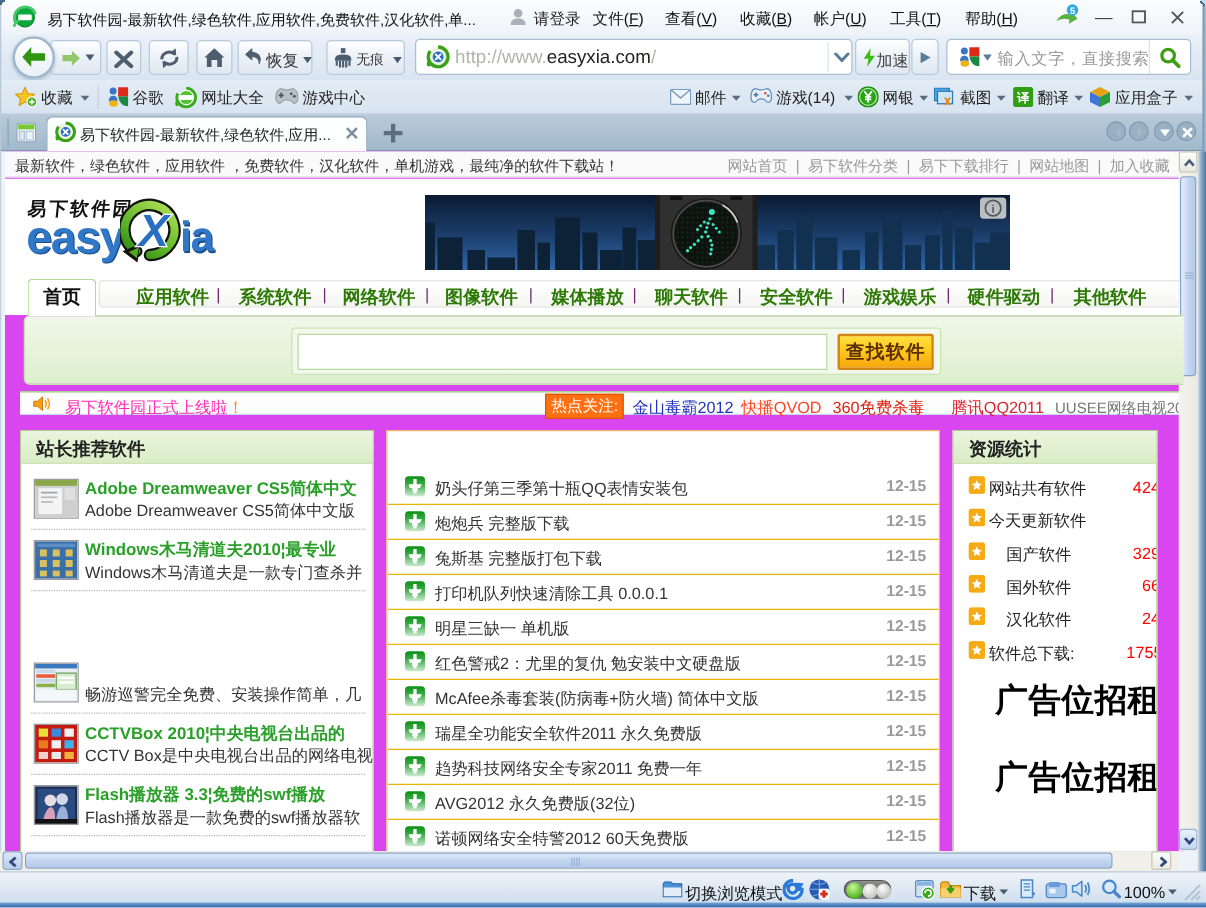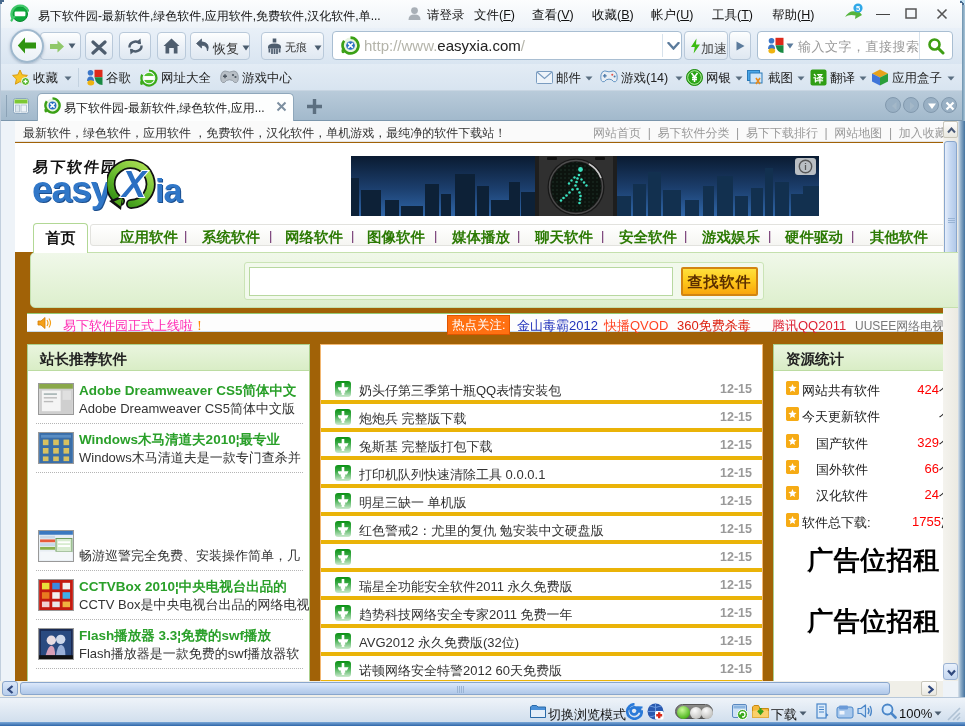--- a/index.html
+++ b/index.html
@@ -31,21 +31,21 @@
 
 
 .tabbar { position:absolute; left:0; top:91px; width:965px; height:30px;
   background:linear-gradient(#b9cbda,#a2b9cc); border-bottom:1px solid #7b96ac; }
 .tab { position:absolute; left:37px; top:2px; width:257px; height:28px; background:#fdfefe;
   border-radius:5px 5px 0 0; border:1px solid #8fa7bb; border-bottom:none; }
 .circbtn { position:absolute; top:6px; width:16px; height:16px; border-radius:50%;
   background:#99b0c4; border:1px solid #8299ae; }
 
 
-.content { position:absolute; left:15px; top:121px; width:943px; height:560px; background:#a16207; overflow:hidden; }
+.content { position:absolute; left:4px; top:121px; width:943px; height:560px; background:#d946ef; overflow:hidden; }
 .page { position:absolute; left:0; top:0; width:990px; }
 
 
 .topstrip { position:absolute; left:0; top:0; width:990px; height:21px; background:#fafafa;
   border-bottom:1px solid #e3e3e3; font-size:12px; }
 .toplinks { position:absolute; left:578px; top:4px; color:#999; font-size:12px; }
 .header { position:absolute; left:0; top:22px; width:990px; height:81px; background:#fff; }
 .logotxt { position:absolute; font-size:37px; font-weight:bold; color:#3077c8;
   text-shadow:1px 1px 0 #1c4f8e; letter-spacing:-1px; }
 .banner { position:absolute; left:336px; top:13px; width:468px; height:60px; }
@@ -68,33 +68,33 @@
   font-size:15px; font-weight:bold; color:#5c2f00; text-align:center; line-height:26px; letter-spacing:1px; }
 .announce { position:absolute; left:12px; top:192px; width:946px; height:19px; background:#fdfdfd;
   border-top:1px solid #94ca74; border-bottom:1px solid #c8d9ea; font-size:13px; }
 .announce span { white-space:nowrap; }
 .hot { position:absolute; left:420px; top:1px; background:#ff7012; border:1px solid #e05500;
   color:#fff; font-size:12.5px; padding:0.5px 4px; }
 .col { position:absolute; top:223px; border:1px solid #abd08d; background:#fff; }
 .colL { left:12px; width:283px; height:339px; }
 .colM { left:305px; width:443px; height:339px; border-color:#f2b772; }
 .colM .colhead { background:linear-gradient(#fdf6e8,#fcf0d8); border-bottom:1px solid #f7e7cb; }
-.colR { left:758px; width:199px; height:339px; }
+.colR { left:758px; width:164px; height:339px; }
 .colhead { position:absolute; left:0; top:0; right:0; height:26px;
   background:linear-gradient(#e9f5de,#d9edc6); border-bottom:1px solid #bcdca2; }
 .colhead b { position:absolute; left:12px; top:5px; font-size:14.5px; color:#222; }
 .more { position:absolute; right:3px; top:3px; width:64px; height:19px; background:#ff8a00;
   color:#fff; font-size:12.5px; font-weight:bold; text-align:center; line-height:19px; border-radius:2px; }
 .colbody { position:absolute; left:0; top:27px; right:0; bottom:0; overflow:hidden; }
 .litem { position:absolute; left:0; width:283px; height:49px; }
 .lthumb { position:absolute; left:10px; top:8px; width:36px; height:32px; border:1px solid #999; }
 .ltitle { position:absolute; left:51px; top:7px; font-size:13.5px; font-weight:bold; color:#2aa02a; }
 .ldesc { position:absolute; left:51px; top:25px; font-size:13px; color:#333; }
 .lsep { position:absolute; left:8px; bottom:0; width:267px; border-bottom:1px dotted #b5b5b5; }
-.mrow { position:absolute; left:0; width:443px; height:28px; border-bottom:4px solid #eab308; font-size:13px; }
+.mrow { position:absolute; left:0; width:443px; height:28px; border-bottom:1px solid #eab308; font-size:13px; }
 .mico { position:absolute; left:14px; top:5px; width:16px; height:16px; border-radius:3px;
   background:linear-gradient(#0a9114,#3aaa46 40%,#8ecf96 75%,#cdeacf); }
 .mico:before { content:""; position:absolute; left:2.5px; top:2px; width:11px; height:12px; background:#fff;
   clip-path:polygon(38% 0,62% 0,62% 36%,100% 36%,86% 62%,70% 62%,70% 82%,62% 82%,62% 100%,38% 100%,38% 82%,30% 82%,30% 62%,14% 62%,0 36%,38% 36%); }
 .mtxt { position:absolute; left:38px; top:6px; color:#333; }
 .mdate { position:absolute; right:12px; top:6px; color:#999; font-weight:bold; font-size:12.5px; }
 .srow { position:absolute; left:0; width:199px; height:27px; font-size:13px; }
 .sico { position:absolute; left:12px; top:5px; width:13px; height:14px; background:#f6ab15; border-radius:2px; }
 .slabel { position:absolute; left:30px; top:6px; color:#222; }
 .sval { position:absolute; right:34px; top:6px; color:#f00; }
@@ -627,20 +627,21 @@
               <span class="mtxt">明星三缺一 单机版</span>
               <span class="mdate">12-15</span>
             </div>
         <div class="mrow" style="top:144px;">
               <i class="mico"></i>
               <span class="mtxt">红色警戒2：尤里的复仇 勉安装中文硬盘版</span>
               <span class="mdate">12-15</span>
             </div>
         <div class="mrow" style="top:172px;">
               <i class="mico"></i>
+              <span class="mtxt">McAfee杀毒套装(防病毒+防火墙) 简体中文版</span>
               <span class="mdate">12-15</span>
             </div>
         <div class="mrow" style="top:200px;">
               <i class="mico"></i>
               <span class="mtxt">瑞星全功能安全软件2011 永久免费版</span>
               <span class="mdate">12-15</span>
             </div>
         <div class="mrow" style="top:228px;">
               <i class="mico"></i>
               <span class="mtxt">趋势科技网络安全专家2011 免费一年</span>

